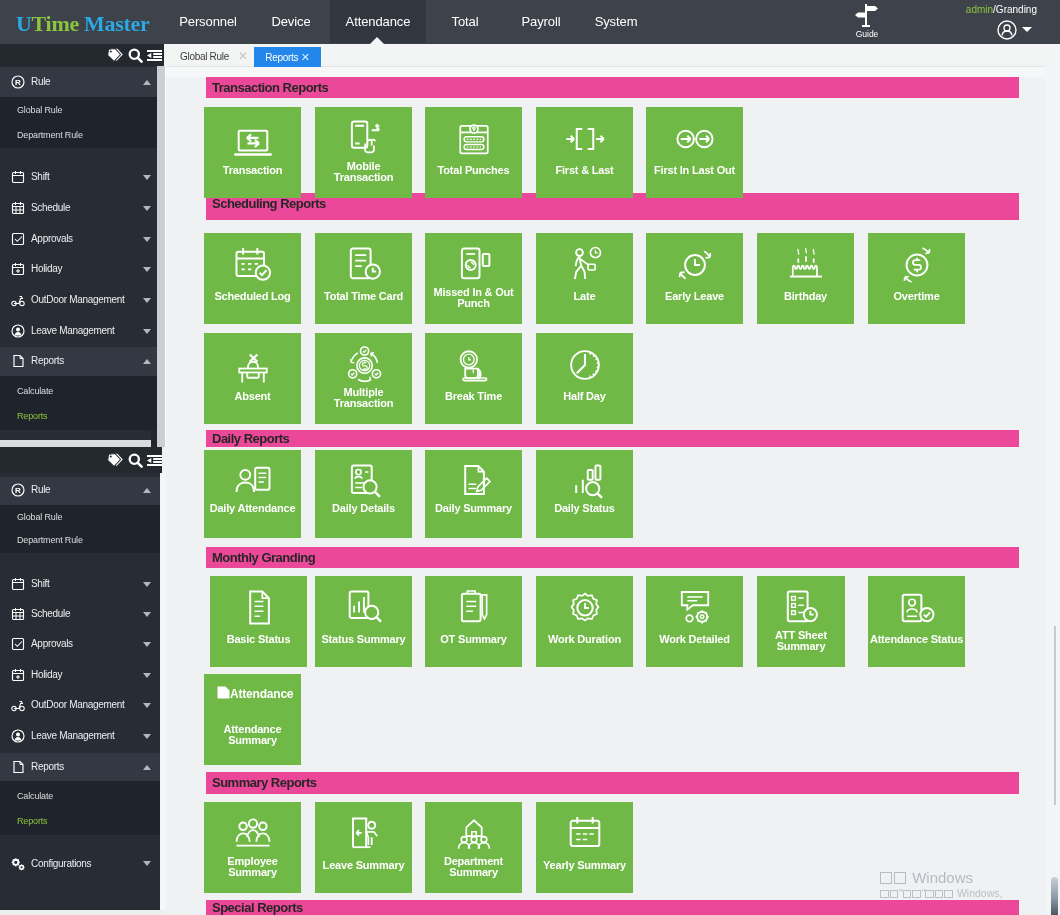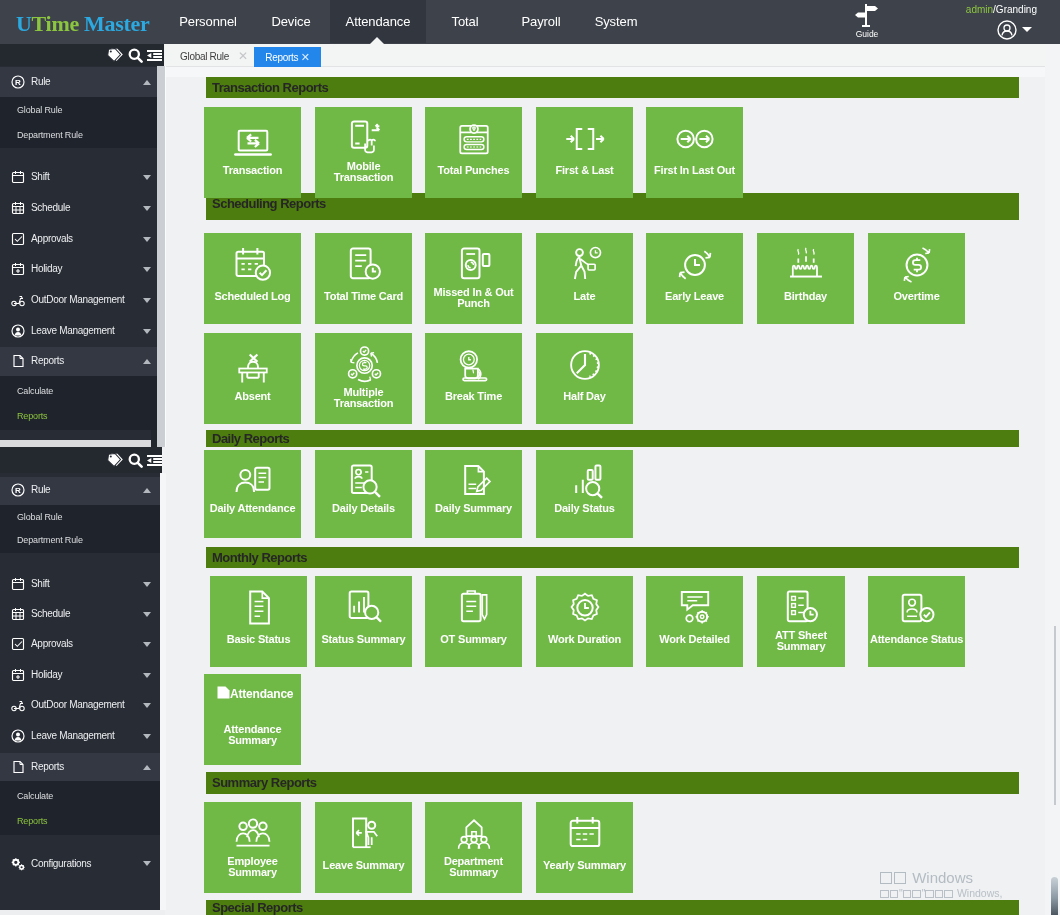--- a/index.html
+++ b/index.html
@@ -9,21 +9,21 @@
 .navactive{left:330px;top:0;width:96px;height:43px;background:#31363f}
 .nav{top:0;height:43px;line-height:44px;color:#fff;font-size:13px;text-align:left;letter-spacing:-0.1px}
 .notch{left:370px;top:37px;width:0;height:0;border-left:7.5px solid transparent;
  border-right:7.5px solid transparent;border-bottom:7px solid #f3f4f4}
 .logo{left:16px;top:11px;font-size:22px;font-weight:bold;letter-spacing:-0.3px;font-family:"Liberation Serif",serif}
 .tabbar{left:165px;top:44px;width:895px;height:23px;background:#f3f4f4;border-bottom:1px solid #e2e3e4}
 .tab1{left:180px;top:44px;height:22px;line-height:25px;font-size:10px;color:#3e3e3e;letter-spacing:-0.3px}
 .tabx{color:#c4c6c8;font-size:12px;margin-left:9px}
 .tab2{left:254px;top:47px;width:67px;height:20px;background:#2286eb;color:#fff;font-size:10px;
  line-height:21px;text-align:center;letter-spacing:-0.3px}
-.sbar{left:206px;width:813px;background:#4d7c0f;color:#262626;font-size:13px;padding-left:6px;
+.sbar{left:206px;width:813px;background:#ec4899;color:#262626;font-size:13px;padding-left:6px;
  letter-spacing:-0.5px;font-weight:bold}
 .tile{background:#70b947;color:#fff;font-weight:bold;font-size:11px;text-align:center;
  letter-spacing:-0.2px}
 .tile svg{position:absolute;left:50%;top:12px;transform:translateX(-50%)}
 .tlab{position:absolute;left:-4px;right:-4px;line-height:11px}
 .sb1{left:0;top:66px;width:157px;height:374px;background:#282c34}
 .sb2{left:0;top:473px;width:160px;height:437px;background:#282c34}
 .irow{left:0;background:#24282f}
 .shead{color:#eceef0;font-size:10px;letter-spacing:-0.3px}
 .ssub{color:#c2c7cd;font-size:9px;letter-spacing:-0.15px}
@@ -285,21 +285,21 @@
 <path d="M5 15.5 c0.5 -3.5 2.5 -4.5 5 -4.5 s4.5 1 5 4.5" stroke="#fff" stroke-width="1.3"></path>
 </svg>
 <div class="a" style="left:1022px;top:27px;width:0;height:0;border-left:5px solid transparent;border-right:5px solid transparent;border-top:5.5px solid #fff"></div>
 <div class="a tabbar"></div>
 <div class="a tab1">Global Rule<span class="tabx">✕</span></div>
 <div class="a tab2">Reports <span style="font-size:11px;opacity:.85">✕</span></div>
 <div class="a" style="left:165px;top:67px;width:880px;height:10px;background:#f6f7f9"></div>
 <div class="a sbar" style="top:77px;height:21px;line-height:21px">Transaction Reports</div>
 <div class="a sbar" style="top:193px;height:27px;line-height:21px">Scheduling Reports</div>
 <div class="a sbar" style="top:430px;height:17px;line-height:17px">Daily Reports</div>
-<div class="a sbar" style="top:547px;height:21px;line-height:21px">Monthly Reports</div>
+<div class="a sbar" style="top:547px;height:21px;line-height:21px">Monthly Granding</div>
 <div class="a sbar" style="top:772px;height:22px;line-height:22px">Summary Reports</div>
 <div class="a sbar" style="top:900px;height:15px;line-height:15px">Special Reports</div>
 <div class="a tile" style="left:204px;top:107px;width:97px;height:91px">
     <svg style="top:15px" width="44" height="44" viewBox="0 0 40 40">
       <use href="#i-laptop"></use>
     </svg>
     <div class="tlab" style="top:57.5px">Transaction</div>
   </div>
 <div class="a tile" style="left:315px;top:107px;width:97px;height:91px">
     <svg style="top:10px" width="44" height="44" viewBox="0 0 40 40">

